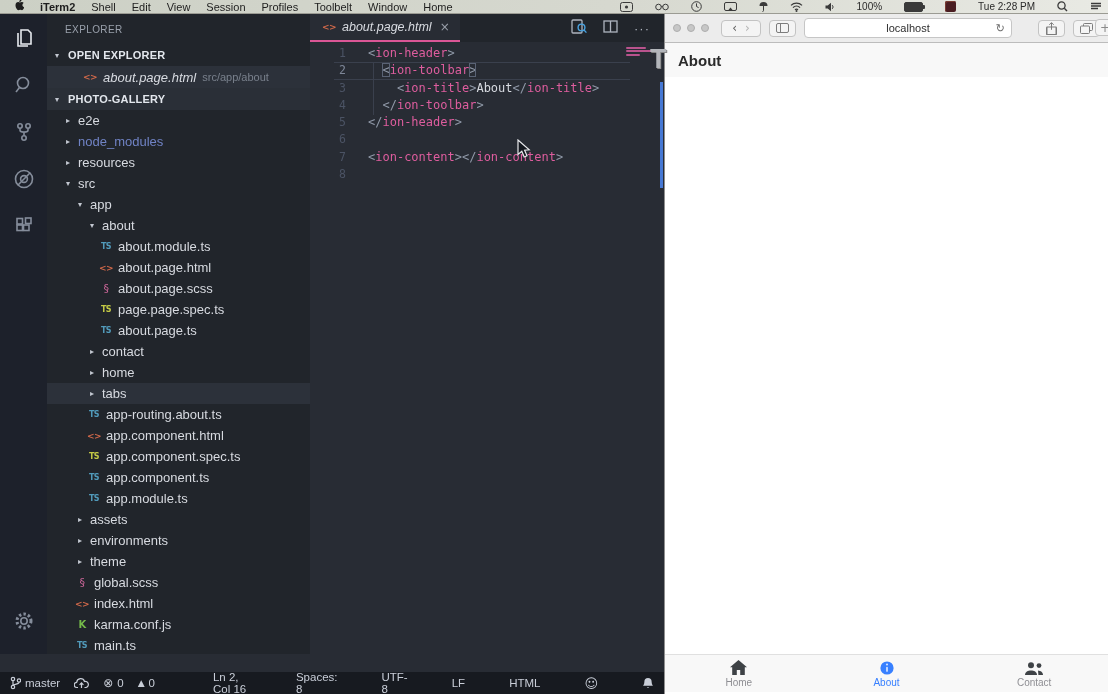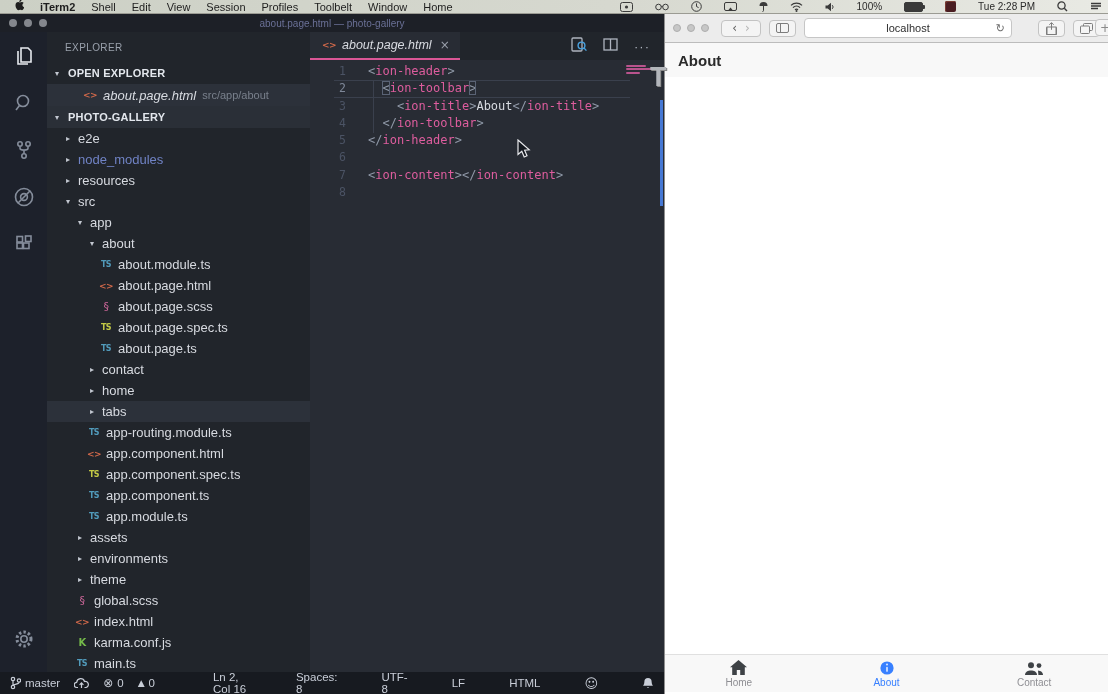--- a/index.html
+++ b/index.html
@@ -206,28 +206,20 @@
       </span>
     <span class="mb-ic">
         <svg width="12" height="10" viewBox="0 0 12 10">
           <path d="M1 1.5h10M1 4h10M1 6.5h7" stroke="#3a3a3a" stroke-width="1.3"></path>
         </svg>
       </span>
   </div>
 </div>
 
 <div class="vscode">
-  <div class="vs-titlebar">
-    <div class="traffic">
-      <span class="tl"></span>
-      <span class="tl"></span>
-      <span class="tl"></span>
-    </div>
-    <span class="vs-title">about.page.html — photo-gallery</span>
-  </div>
 
   <div class="vs-main">
 
     <div class="activitybar">
       <div class="ab-icon active">
         <svg width="24" height="24" viewBox="0 0 24 24">
             <path d="M9 4h7l3 3v11H9z"></path>
             <path d="M6 7v13h10"></path>
           </svg>
       </div>
@@ -315,41 +307,41 @@
           <div class="trow" style="padding-left: 52px;">
             <span class="fi fi-html">&lt;&gt;</span>
             <span class="tlabel">about.page.html</span>
           </div>
           <div class="trow" style="padding-left: 52px;">
             <span class="fi fi-scss">§</span>
             <span class="tlabel">about.page.scss</span>
           </div>
           <div class="trow" style="padding-left: 52px;">
             <span class="fi fi-spec">TS</span>
-            <span class="tlabel">about.page.spec.ts</span>
+            <span class="tlabel">page.page.spec.ts</span>
           </div>
           <div class="trow" style="padding-left: 52px;">
             <span class="fi fi-ts">TS</span>
             <span class="tlabel">about.page.ts</span>
           </div>
           <div class="trow" style="padding-left: 40px;">
             <span class="chev">▸</span>
             <span class="tlabel">contact</span>
           </div>
           <div class="trow" style="padding-left: 40px;">
             <span class="chev">▸</span>
             <span class="tlabel">home</span>
           </div>
           <div class="trow sel" style="padding-left: 40px;">
             <span class="chev">▸</span>
             <span class="tlabel">tabs</span>
           </div>
           <div class="trow" style="padding-left: 40px;">
             <span class="fi fi-ts">TS</span>
-            <span class="tlabel">app-routing.module.ts</span>
+            <span class="tlabel">app-routing.about.ts</span>
           </div>
           <div class="trow" style="padding-left: 40px;">
             <span class="fi fi-html">&lt;&gt;</span>
             <span class="tlabel">app.component.html</span>
           </div>
           <div class="trow" style="padding-left: 40px;">
             <span class="fi fi-spec">TS</span>
             <span class="tlabel">app.component.spec.ts</span>
           </div>
           <div class="trow" style="padding-left: 40px;">

